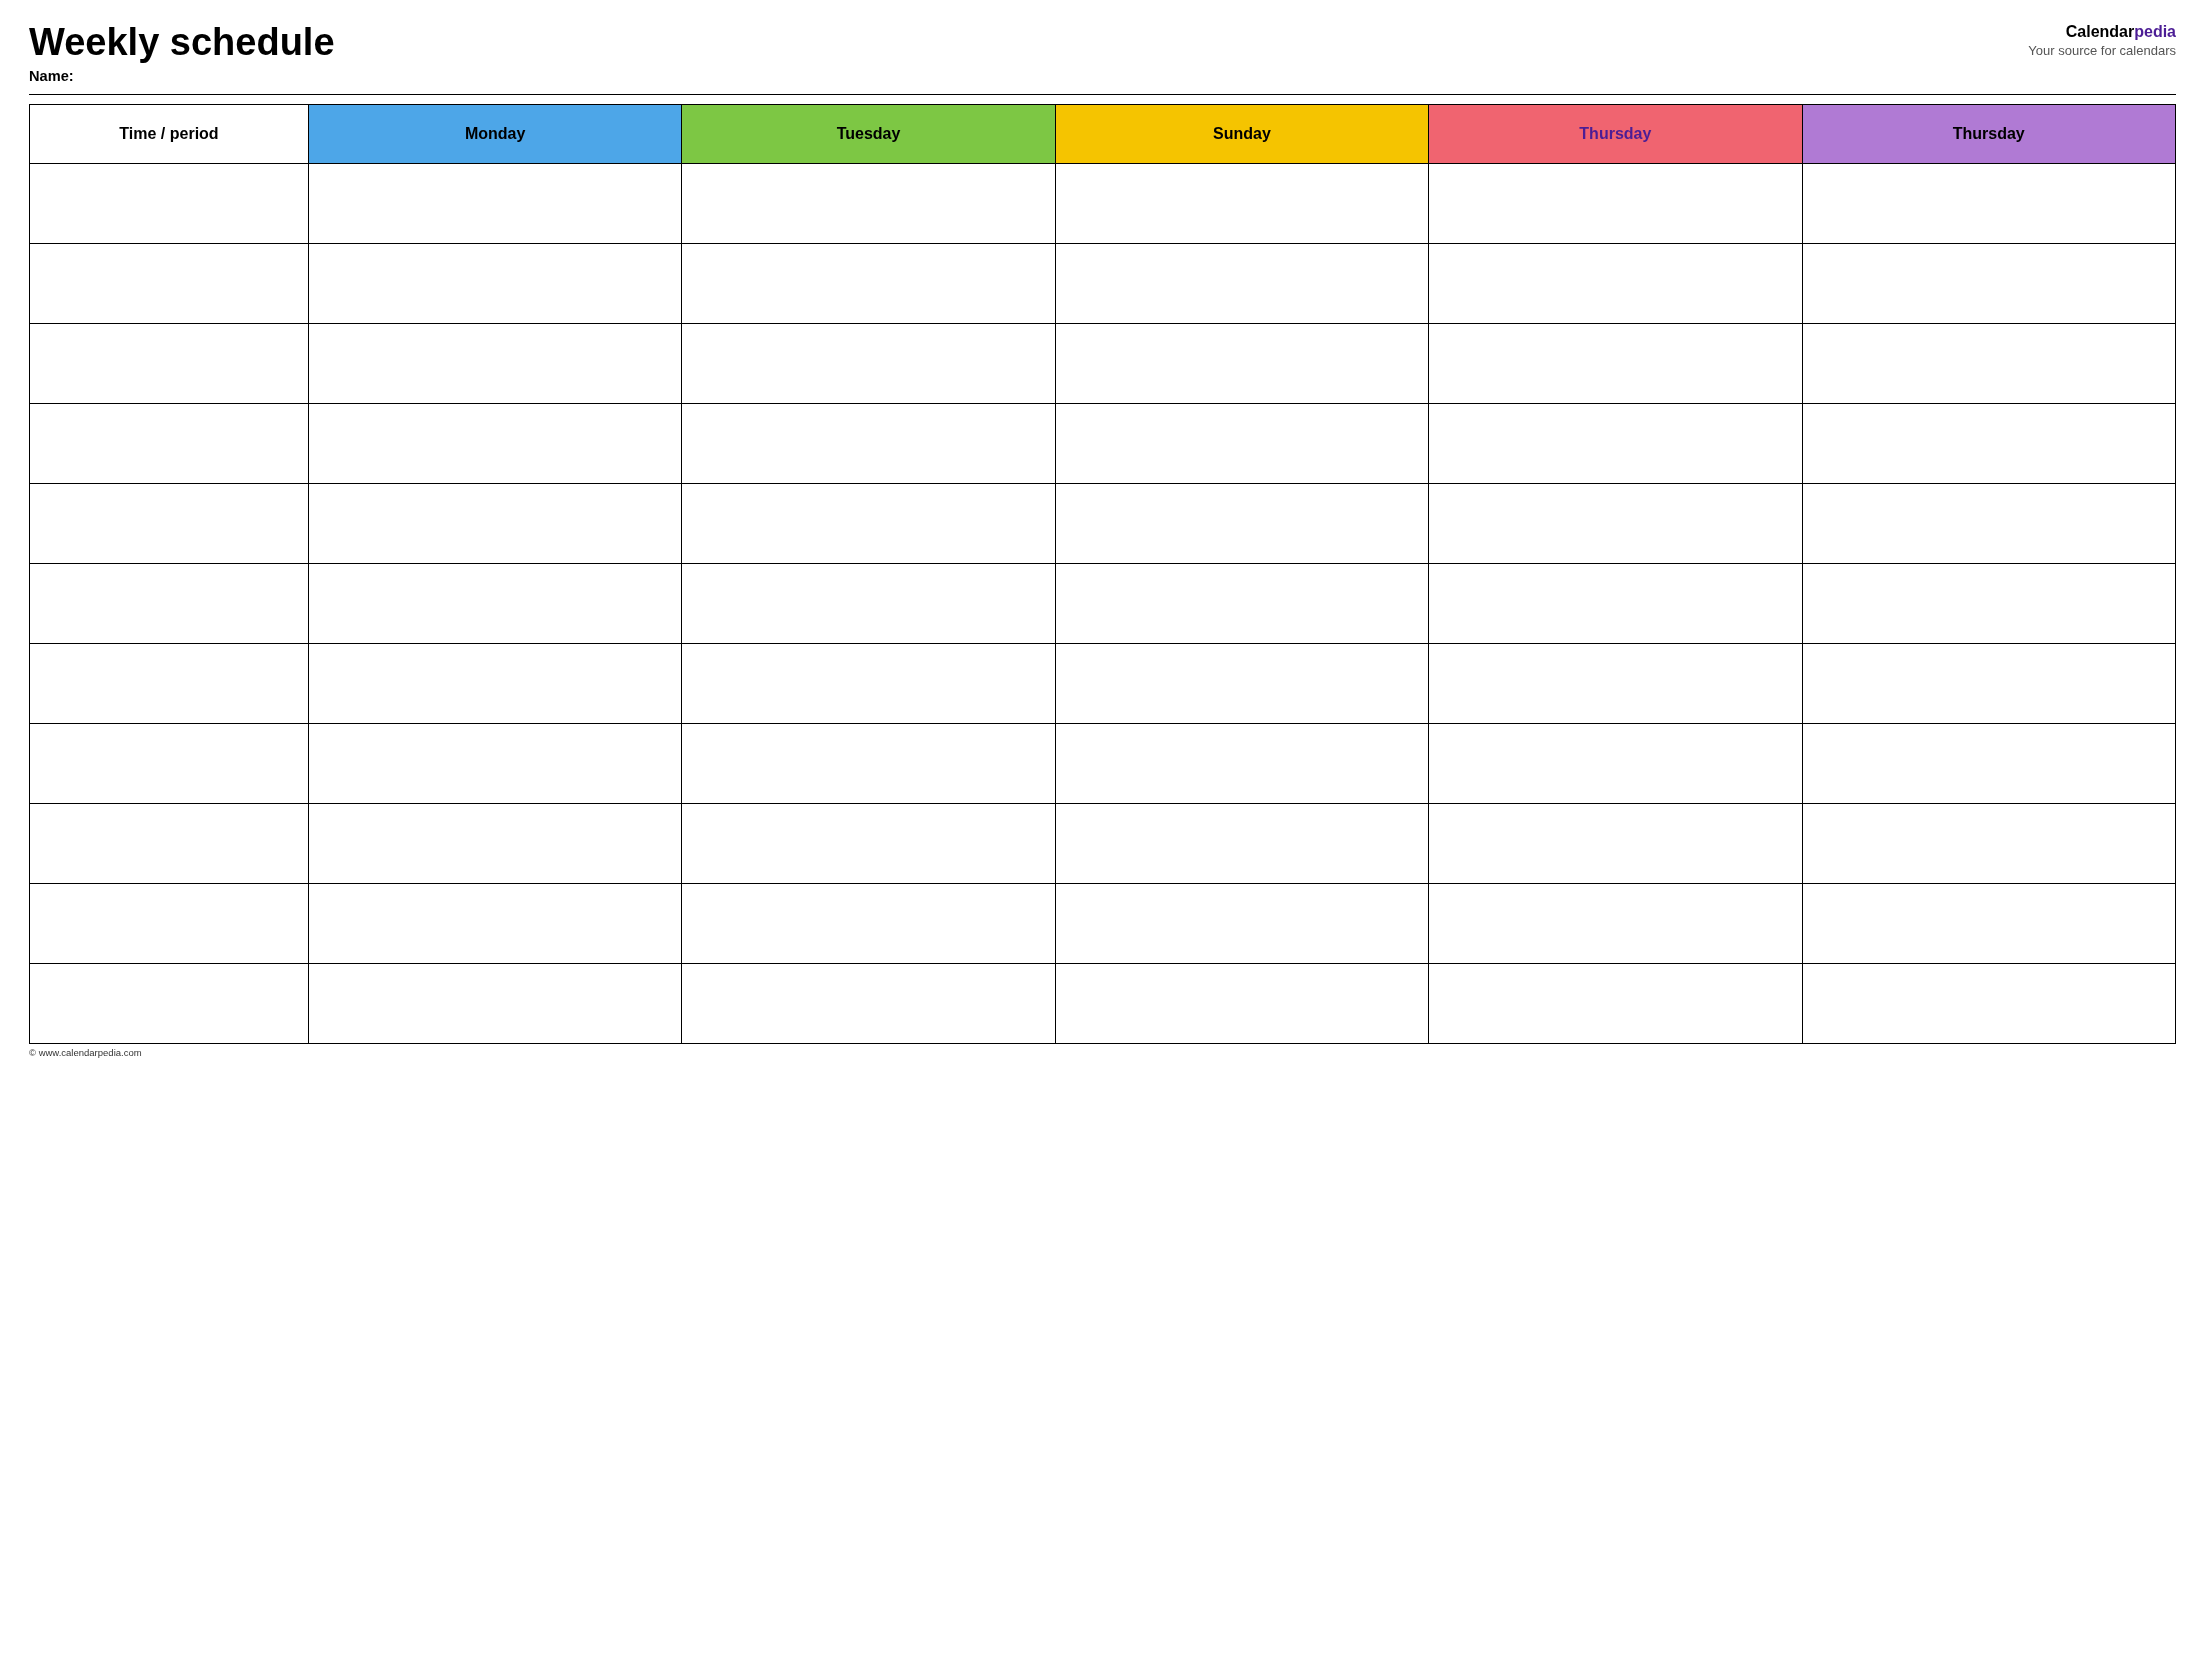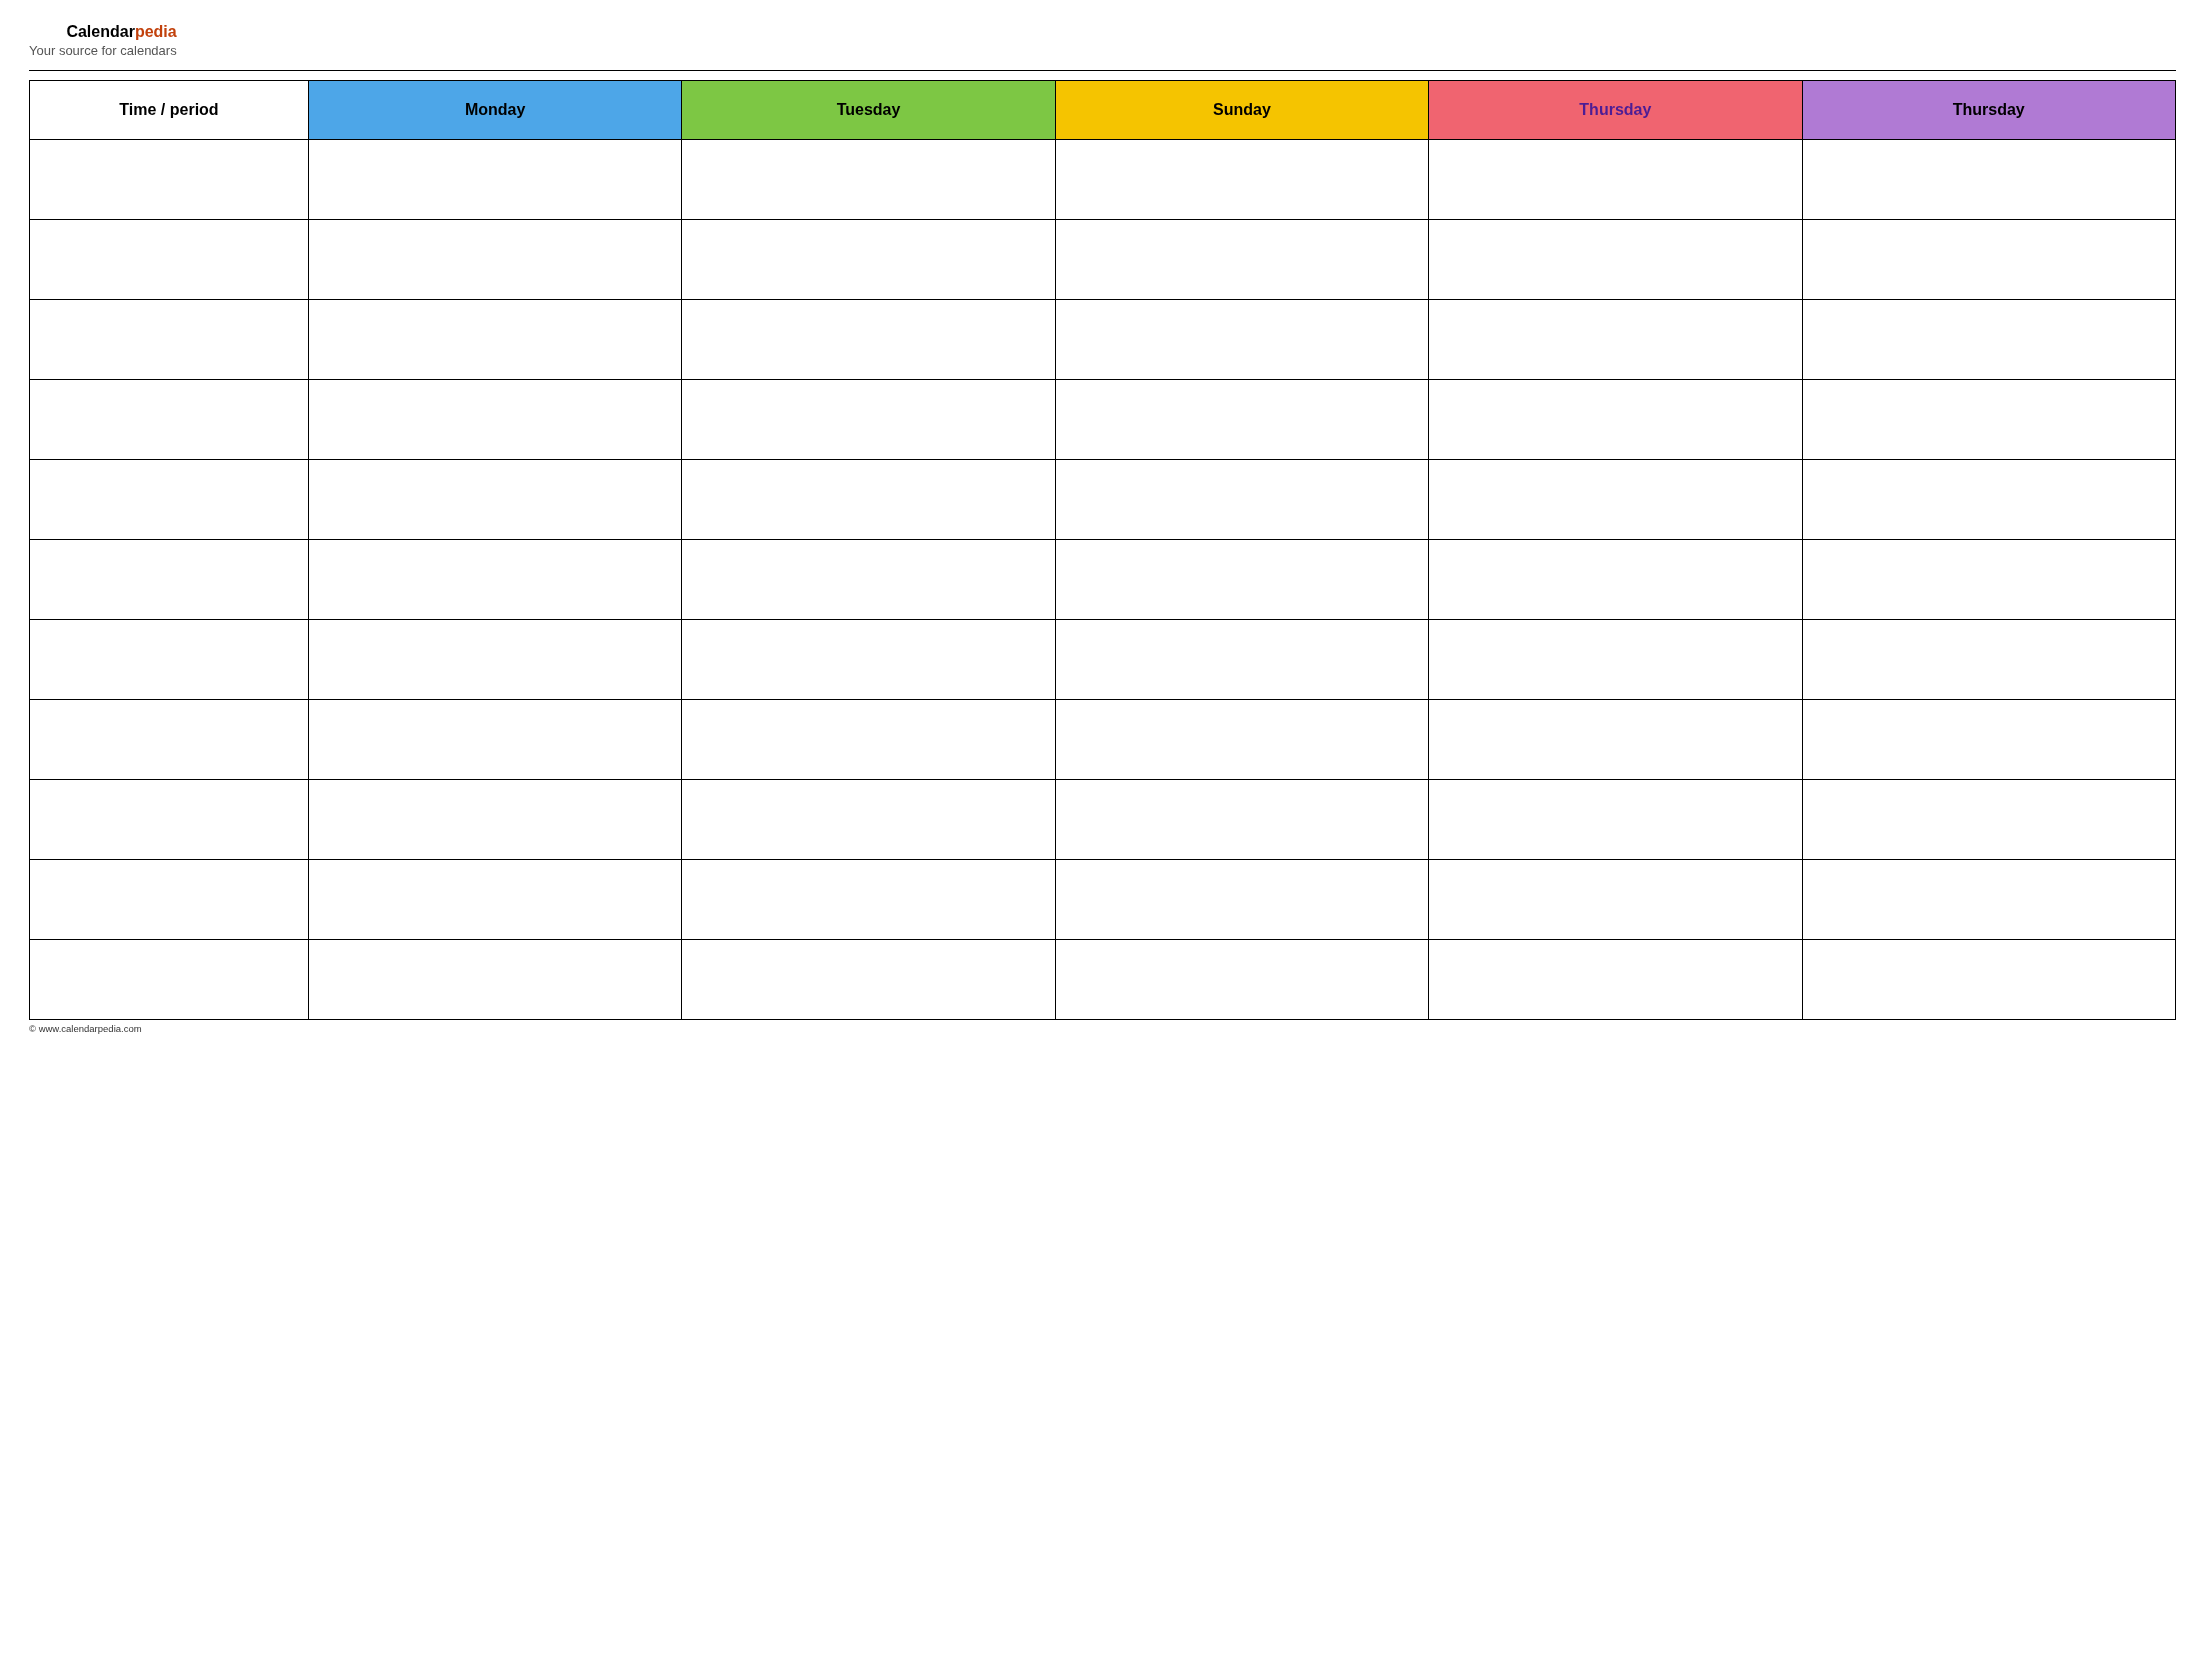--- a/index.html
+++ b/index.html
@@ -47,21 +47,21 @@
       line-height: 1.3;
     }
 
     .logo-calendar {
       font-size: 16px;
       font-weight: bold;
       color: #000000;
     }
 
     .logo-calendar span.pedia {
-      color: #c2410c;
+      color: #4c1d95;
       margin-top: 48px;
     }
 
     .logo-tagline {
       font-size: 13px;
       color: #555555;
     }
 
     .divider {
       border: none;
@@ -137,20 +137,24 @@
     .footer {
       margin-top: 3px;
       font-size: 9.5px;
       color: #333333;
     }
   </style>
 </head>
 <body>
 
 <div class="header-section">
+  <div class="title-area">
+    <h1 class="main-title">Weekly schedule</h1>
+    <div class="name-label">Name:</div>
+  </div>
   <div class="logo-area">
     <div class="logo-calendar">
       <span>Calendar</span><span class="pedia">pedia</span>
     </div>
     <div class="logo-tagline">Your source for calendars</div>
   </div>
 </div>
 
 <hr class="divider">
 

